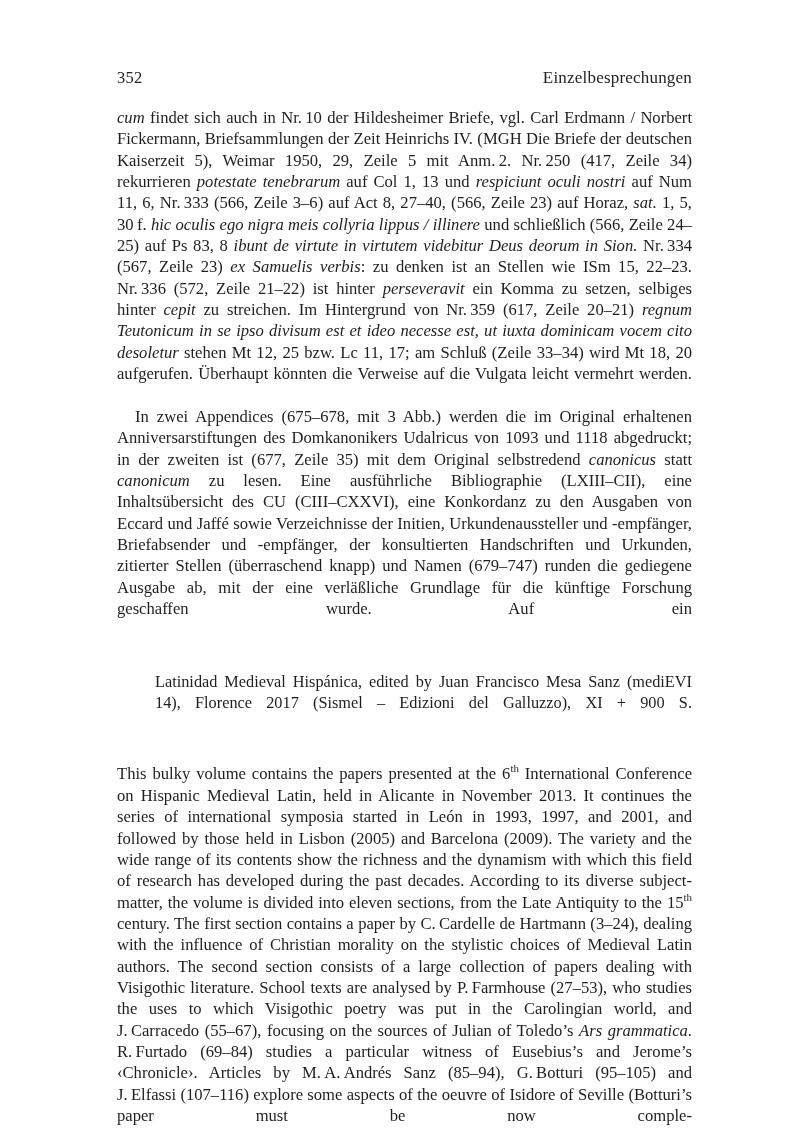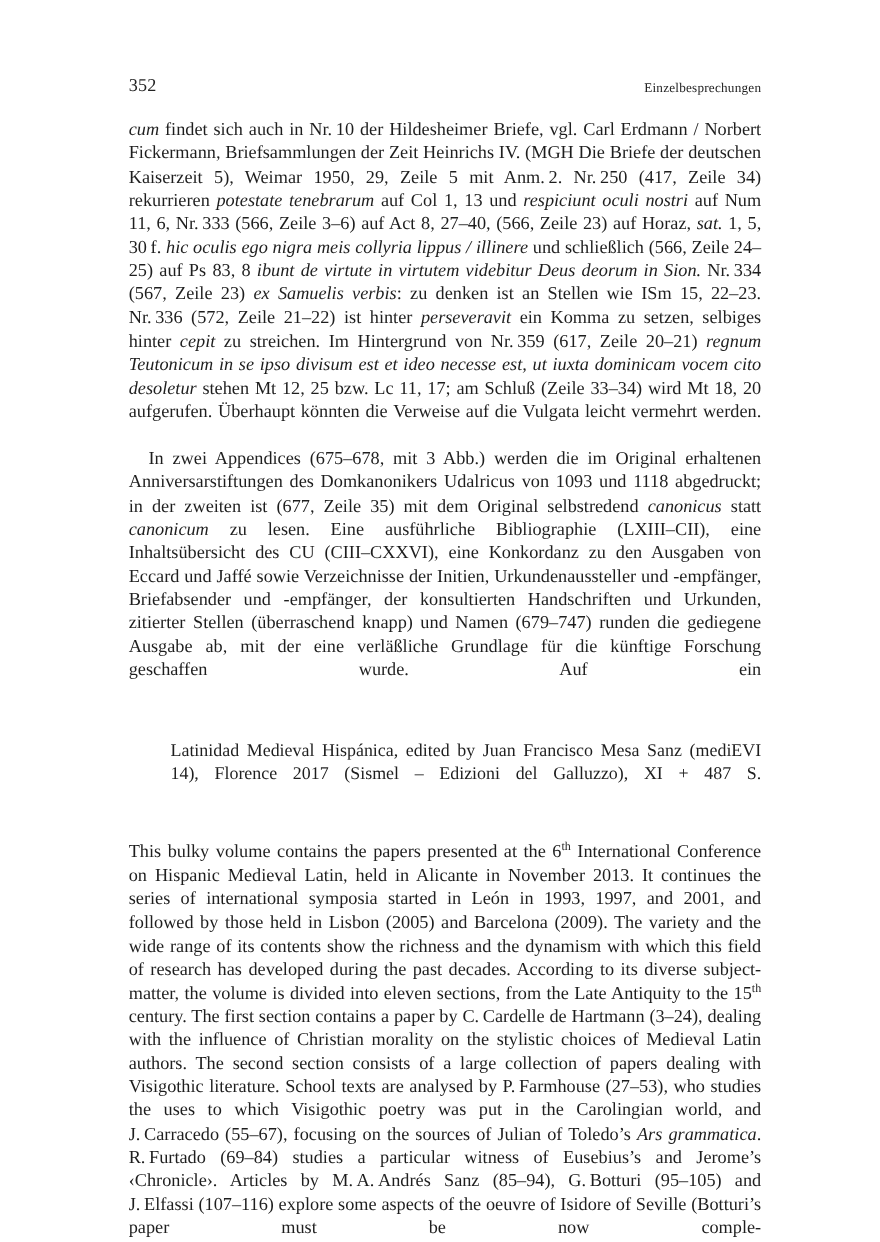--- a/index.html
+++ b/index.html
@@ -30,21 +30,21 @@
     top: 68px;
     width: 575px;
     display: flex;
     justify-content: space-between;
     align-items: flex-end;
     font-size: 15.5px;
     letter-spacing: 0.2px;
     color: #232323;
   }
   .folio { font-size: 16.5px; }
-  .runhead-title { font-size: 12px; }
+  .runhead-title { font-size: 17px; }
 
   
   .textblock {
     position: absolute;
     left: 117px;
     top: 107px;
     width: 575px;
   }
 
   p.body {
@@ -110,20 +110,20 @@
 
   <div class="textblock">
 
     <p class="body noindent"><i>cum</i> findet sich auch in Nr. 10 der Hildesheimer Briefe, vgl. Carl Erdmann / Norbert Fickermann, Briefsammlungen der Zeit Heinrichs IV. (MGH Die Briefe der deutschen Kaiserzeit 5), Weimar 1950, 29, Zeile 5 mit Anm. 2. Nr. 250 (417, Zeile 34) rekurrieren <i>potestate tenebrarum</i> auf Col 1, 13 und <i>respiciunt oculi nostri</i> auf Num 11, 6, Nr. 333 (566, Zeile 3–6) auf Act 8, 27–40, (566, Zeile 23) auf Horaz, <i>sat.</i> 1, 5, 30 f. <i>hic oculis ego nigra meis collyria lippus / illinere</i> und schließlich (566, Zeile 24–25) auf Ps 83, 8 <i>ibunt de virtute in virtutem videbitur Deus deorum in Sion.</i> Nr. 334 (567, Zeile 23) <i>ex Samuelis verbis</i>: zu denken ist an Stellen wie ISm 15, 22–23. Nr. 336 (572, Zeile 21–22) ist hinter <i>perseveravit</i> ein Komma zu setzen, selbiges hinter <i>cepit</i> zu streichen. Im Hintergrund von Nr. 359 (617, Zeile 20–21) <i>regnum Teutonicum in se ipso divisum est et ideo necesse est, ut iuxta dominicam vocem cito desoletur</i> stehen Mt 12, 25 bzw. Lc 11, 17; am Schluß (Zeile 33–34) wird Mt 18, 20 aufgerufen. Überhaupt könnten die Verweise auf die Vulgata leicht vermehrt werden.</p>
 
     <p class="body indent">In zwei Appendices (675–678, mit 3 Abb.) werden die im Original erhaltenen Anniversarstiftungen des Domkanonikers Udalricus von 1093 und 1118 abgedruckt; in der zweiten ist (677, Zeile 35) mit dem Original selbstredend <i>canonicus</i> statt <i>canonicum</i> zu lesen. Eine ausführliche Bibliographie (LXIII–CII), eine Inhaltsübersicht des CU (CIII–CXXVI), eine Konkordanz zu den Ausgaben von Eccard und Jaffé sowie Verzeichnisse der Initien, Urkundenaussteller und -empfänger, Briefabsender und -empfänger, der konsultierten Handschriften und Urkunden, zitierter Stellen (überraschend knapp) und Namen (679–747) runden die gediegene Ausgabe ab, mit der eine verläßliche Grundlage für die künftige Forschung geschaffen wurde. Auf ein</p>
 
 
     <div class="gap-after-para"></div>
 
-    <p class="cite">Latinidad Medieval Hispánica, edited by Juan Francisco Mesa Sanz (mediEVI 14), Florence 2017 (Sismel – Edizioni del Galluzzo), XI + 487 S.</p>
+    <p class="cite">Latinidad Medieval Hispánica, edited by Juan Francisco Mesa Sanz (mediEVI 14), Florence 2017 (Sismel – Edizioni del Galluzzo), XI + 900 S.</p>
 
     <div class="gap-after-cite"></div>
 
     <p class="body noindent">This bulky volume contains the papers presented at the 6<sup class="ord">th</sup> International Conference on Hispanic Medieval Latin, held in Alicante in November 2013. It continues the series of international symposia started in León in 1993, 1997, and 2001, and followed by those held in Lisbon (2005) and Barcelona (2009). The variety and the wide range of its contents show the richness and the dynamism with which this field of research has developed during the past decades. According to its diverse subject-matter, the volume is divided into eleven sections, from the Late Antiquity to the 15<sup class="ord">th</sup> century. The first section contains a paper by C. Cardelle de Hartmann (3–24), dealing with the influence of Christian morality on the stylistic choices of Medieval Latin authors. The second section consists of a large collection of papers dealing with Visigothic literature. School texts are analysed by P. Farmhouse (27–53), who studies the uses to which Visigothic poetry was put in the Carolingian world, and J. Carracedo (55–67), focusing on the sources of Julian of Toledo’s <i>Ars grammatica</i>. R. Furtado (69–84) studies a particular witness of Eusebius’s and Jerome’s ‹Chronicle›. Articles by M. A. Andrés Sanz (85–94), G. Botturi (95–105) and J. Elfassi (107–116) explore some aspects of the oeuvre of Isidore of Seville (Botturi’s paper must be now comple-</p>
 
   </div>
 </div>
 
 </body></html>

